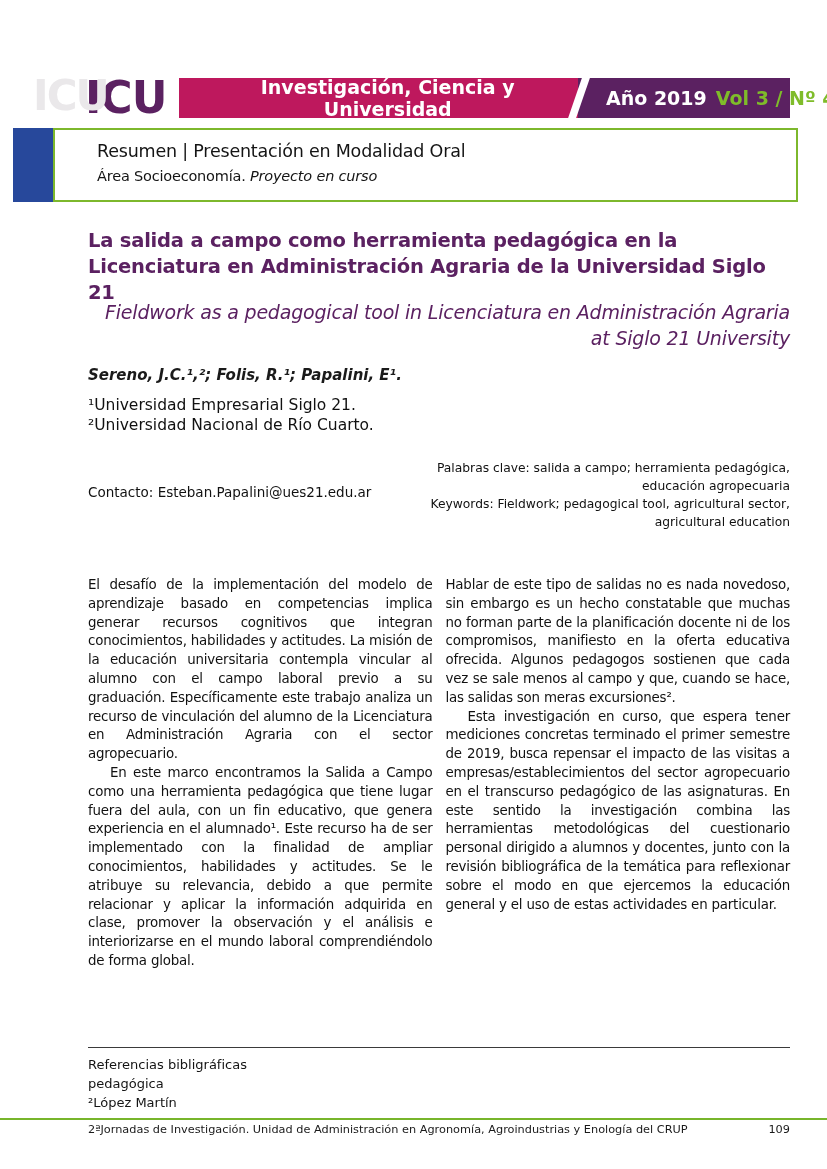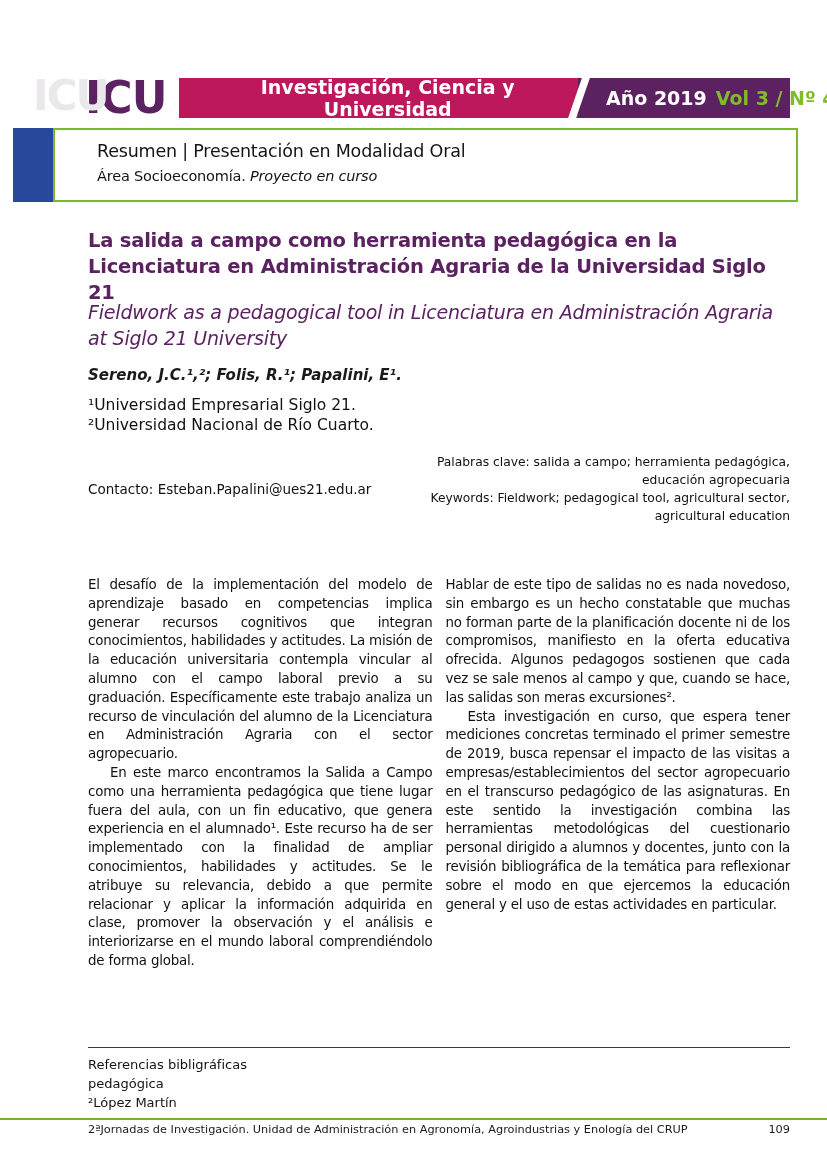--- a/index.html
+++ b/index.html
@@ -70,21 +70,21 @@
     font-size:15px; font-weight:bold; font-style:italic; color:#1a1a1a;
   }
   .affiliations {
     top:396px; left:88px; width:702px;
     font-size:15.5px; line-height:19.5px; color:#111111;
   }
   .contact-row { top:452px; left:88px; width:702px; display:flex; justify-content:space-between;align-items:center; }
   .contact { font-size:13.5px; color:#111111; }
   .keywords {
     font-size:12.3px; color:#111111; text-align:right; line-height:18px;
-    margin-top:1px;
+    margin-top:7px;
   }
 
   
   .columns { top:576px; left:88px; width:702px; display:flex; gap:13px; }
   .col {
     width:345px; font-size:13.4px; line-height:18.8px;
     text-align:justify; color:#111111; letter-spacing:-0.2px;
   }
   .col p { margin:0; }
   .col p + p { text-indent:22px; }
@@ -124,21 +124,21 @@
   <div class="banner-blue"></div>
   <div class="banner-box">
     <div class="banner-line1">Resumen | Presentación en Modalidad Oral</div>
     <div class="banner-line2">
       <span>Área Socioeconomía. </span><span class="status">Proyecto en curso</span>
     </div>
   </div>
 </div>
 
 <h1 class="abs title-es" style="margin:0;">La salida a campo como herramienta pedagógica en la Licenciatura en Administración Agraria de la Universidad Siglo 21</h1>
-<h2 class="abs title-en" style="margin:0; font-weight:normal;">Fieldwork as a pedagogical tool in Licenciatura en Administración Agraria at Siglo 21 University</h2>
+<h2 class="abs title-en" style="margin:0; font-weight:normal;text-align:right;">Fieldwork as a pedagogical tool in Licenciatura en Administración Agraria at Siglo 21 University</h2>
 
 <div class="abs authors">Sereno, J.C.¹,²; Folis, R.¹; Papalini, E¹.</div>
 <div class="abs affiliations">
   <div>¹Universidad Empresarial Siglo 21.</div>
   <div>²Universidad Nacional de Río Cuarto.</div>
 </div>
 
 <div class="abs contact-row">
   <div class="contact">
     <span>Contacto: </span><span>Esteban.Papalini@ues21.edu.ar</span>

